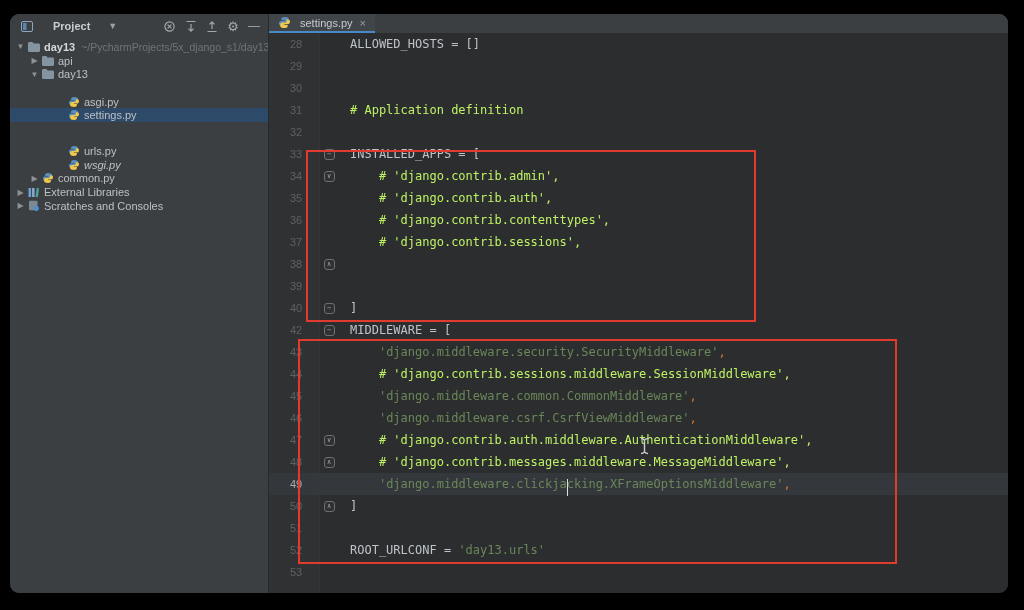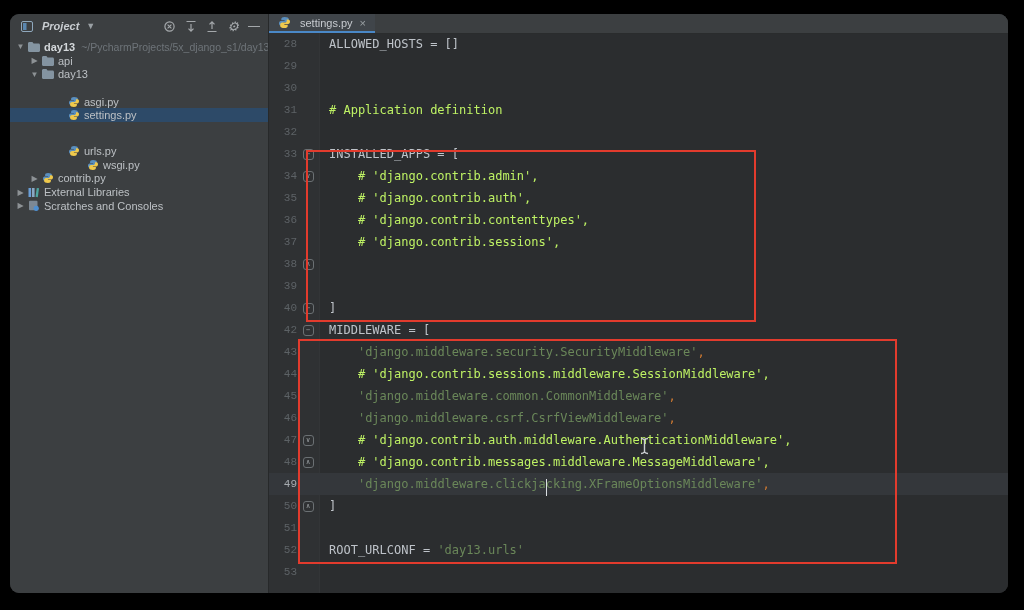--- a/index.html
+++ b/index.html
@@ -4,21 +4,21 @@
 <style>
   html,body{margin:0;padding:0;}
   body{width:1024px;height:610px;background:#000;position:relative;overflow:hidden;
        font-family:"Liberation Sans",sans-serif;}
   .win{position:absolute;left:10px;top:14px;width:998px;height:579px;background:#2b2d2f;
        border-radius:9px;overflow:hidden;}
 
   
   .sidebar{position:absolute;left:0;top:0;bottom:0;width:258px;background:#3c3f41;
            border-right:1px solid #27292a;}
-  .sb-header{display:flex;align-items:center;height:24px;padding:0 8px 0 10px;gap:5px;font-style:italic;}
+  .sb-header{display:flex;align-items:center;height:24px;padding:0 8px 0 10px;gap:16px;}
   .sb-title{font-size:11px;color:#c9cdd1;font-weight:bold;}
   .sb-caret{font-size:9px;color:#9aa0a4;margin-left:2px;}
   .sb-icons{margin-left:auto;display:flex;align-items:center;gap:9px;}
   .sb-icons svg{display:block;}
   .gear-glyph{font-size:13px;color:#a4a8ab;line-height:1;}
   .hide-glyph{font-size:12px;color:#a4a8ab;line-height:1;}
 
   .tree{position:absolute;top:26px;left:0;right:0;}
   .trow{display:flex;align-items:center;height:13.7px;font-size:11px;color:#bcc0c4;
         white-space:nowrap;overflow:hidden;}
@@ -36,22 +36,22 @@
        border-bottom:2px solid #4a88c7;box-sizing:border-box;height:19px;}
   .tab-label{font-size:11px;color:#c7cbd0;}
   .tab-close{font-size:11px;color:#9aa0a4;margin-left:2px;cursor:pointer;}
 
   .codewrap{position:absolute;left:0;top:19px;right:0;bottom:0;overflow:hidden;}
   .gutterbg{position:absolute;left:0;top:0;bottom:0;width:50px;background:#2f3133;
             border-right:1px solid #333537;}
   .line{position:relative;display:flex;height:22px;align-items:center;
         font-family:"DejaVu Sans Mono",monospace;font-size:12px;}
   .line.cur{background:#34373b;}
-  .lnum{width:28px;flex:0 0 28px;text-align:right;color:#5d6266;font-size:11px;
-        font-family:Liberation Mono, monospace;}
+  .lnum{width:28px;flex:0 0 28px;text-align:left;color:#5d6266;font-size:11px;
+        font-family:Liberation Sans, sans-serif;margin-left:21px;}
   .line.cur .lnum{color:#a6abb0;}
   .lfold{width:22px;flex:0 0 22px;display:flex;align-items:center;justify-content:center;}
   .fm{width:9px;height:9px;border:1px solid #6b7073;border-radius:3px;color:#9da2a5;
       font-size:7px;line-height:8px;text-align:center;background:#2f3133;}
   .lcode{position:relative;white-space:pre;flex:1;padding-left:10px;}
   .tp{color:#bec3c9;} .tc{color:#bef264;} .ts{color:#6a8759;} .to{color:#cc7832;}
   .caret{position:absolute;top:2px;width:1.5px;height:17px;background:#dadee2;
          left:calc(10px + 30ch);}
 
   
@@ -161,39 +161,39 @@
         <div class="trow" style="padding-left: 44px; margin-top: 22px;">
           <span class="chev"></span>
           <span class="ticon">
             <svg width="10" height="10" viewBox="0 0 10 10">
               <path d="M5 0C3.2 0 2.1.7 2.1 1.9V3h3v.6H1.6C.6 3.6 0 4.6 0 5.8c0 1.1.6 2 1.6 2H3V6.4C3 5.5 3.9 4.9 5 4.9h2c1 0 1.9-.7 1.9-1.8V1.9C8.9.7 7.4 0 5 0z" fill="#5a8fbf"></path>
               <path d="M5 10c1.8 0 2.9-.7 2.9-1.9V7h-3v-.6h3.5c1 0 1.6-1 1.6-2.2 0-1.1-.6-2-1.6-2H7v1.4C7 4.5 6.1 5.1 5 5.1H3c-1 0-1.9.7-1.9 1.8v1.2C1.1 9.3 2.6 10 5 10z" fill="#efc94c"></path>
             </svg>
           </span>
           <span class="tlabel">urls.py</span>
         </div>
-        <div class="trow" style="padding-left: 63px;">
+        <div class="trow" style="padding-left: 44px; font-style: italic;">
           <span class="chev"></span>
           <span class="ticon">
             <svg width="10" height="10" viewBox="0 0 10 10">
               <path d="M5 0C3.2 0 2.1.7 2.1 1.9V3h3v.6H1.6C.6 3.6 0 4.6 0 5.8c0 1.1.6 2 1.6 2H3V6.4C3 5.5 3.9 4.9 5 4.9h2c1 0 1.9-.7 1.9-1.8V1.9C8.9.7 7.4 0 5 0z" fill="#5a8fbf"></path>
               <path d="M5 10c1.8 0 2.9-.7 2.9-1.9V7h-3v-.6h3.5c1 0 1.6-1 1.6-2.2 0-1.1-.6-2-1.6-2H7v1.4C7 4.5 6.1 5.1 5 5.1H3c-1 0-1.9.7-1.9 1.8v1.2C1.1 9.3 2.6 10 5 10z" fill="#efc94c"></path>
             </svg>
           </span>
           <span class="tlabel">wsgi.py</span>
         </div>
         <div class="trow" style="padding-left: 18px;">
           <span class="chev">▶</span>
           <span class="ticon">
             <svg width="10" height="10" viewBox="0 0 10 10">
               <path d="M5 0C3.2 0 2.1.7 2.1 1.9V3h3v.6H1.6C.6 3.6 0 4.6 0 5.8c0 1.1.6 2 1.6 2H3V6.4C3 5.5 3.9 4.9 5 4.9h2c1 0 1.9-.7 1.9-1.8V1.9C8.9.7 7.4 0 5 0z" fill="#5a8fbf"></path>
               <path d="M5 10c1.8 0 2.9-.7 2.9-1.9V7h-3v-.6h3.5c1 0 1.6-1 1.6-2.2 0-1.1-.6-2-1.6-2H7v1.4C7 4.5 6.1 5.1 5 5.1H3c-1 0-1.9.7-1.9 1.8v1.2C1.1 9.3 2.6 10 5 10z" fill="#efc94c"></path>
             </svg>
           </span>
-          <span class="tlabel">contrib.py</span>
+          <span class="tlabel">common.py</span>
         </div>
         <div class="trow" style="padding-left: 4px;">
           <span class="chev">▶</span>
           <span class="ticon">
             <svg width="11" height="11" viewBox="0 0 11 11">
               <rect x="0.5" y="1" width="2.6" height="9" fill="#6a9fd8"></rect>
               <rect x="4" y="1" width="2.6" height="9" fill="#88a7c4"></rect>
               <rect x="8.2" y="1" width="2.3" height="9" transform="rotate(8 9 5)" fill="#4da6a0"></rect>
             </svg>
           </span>

